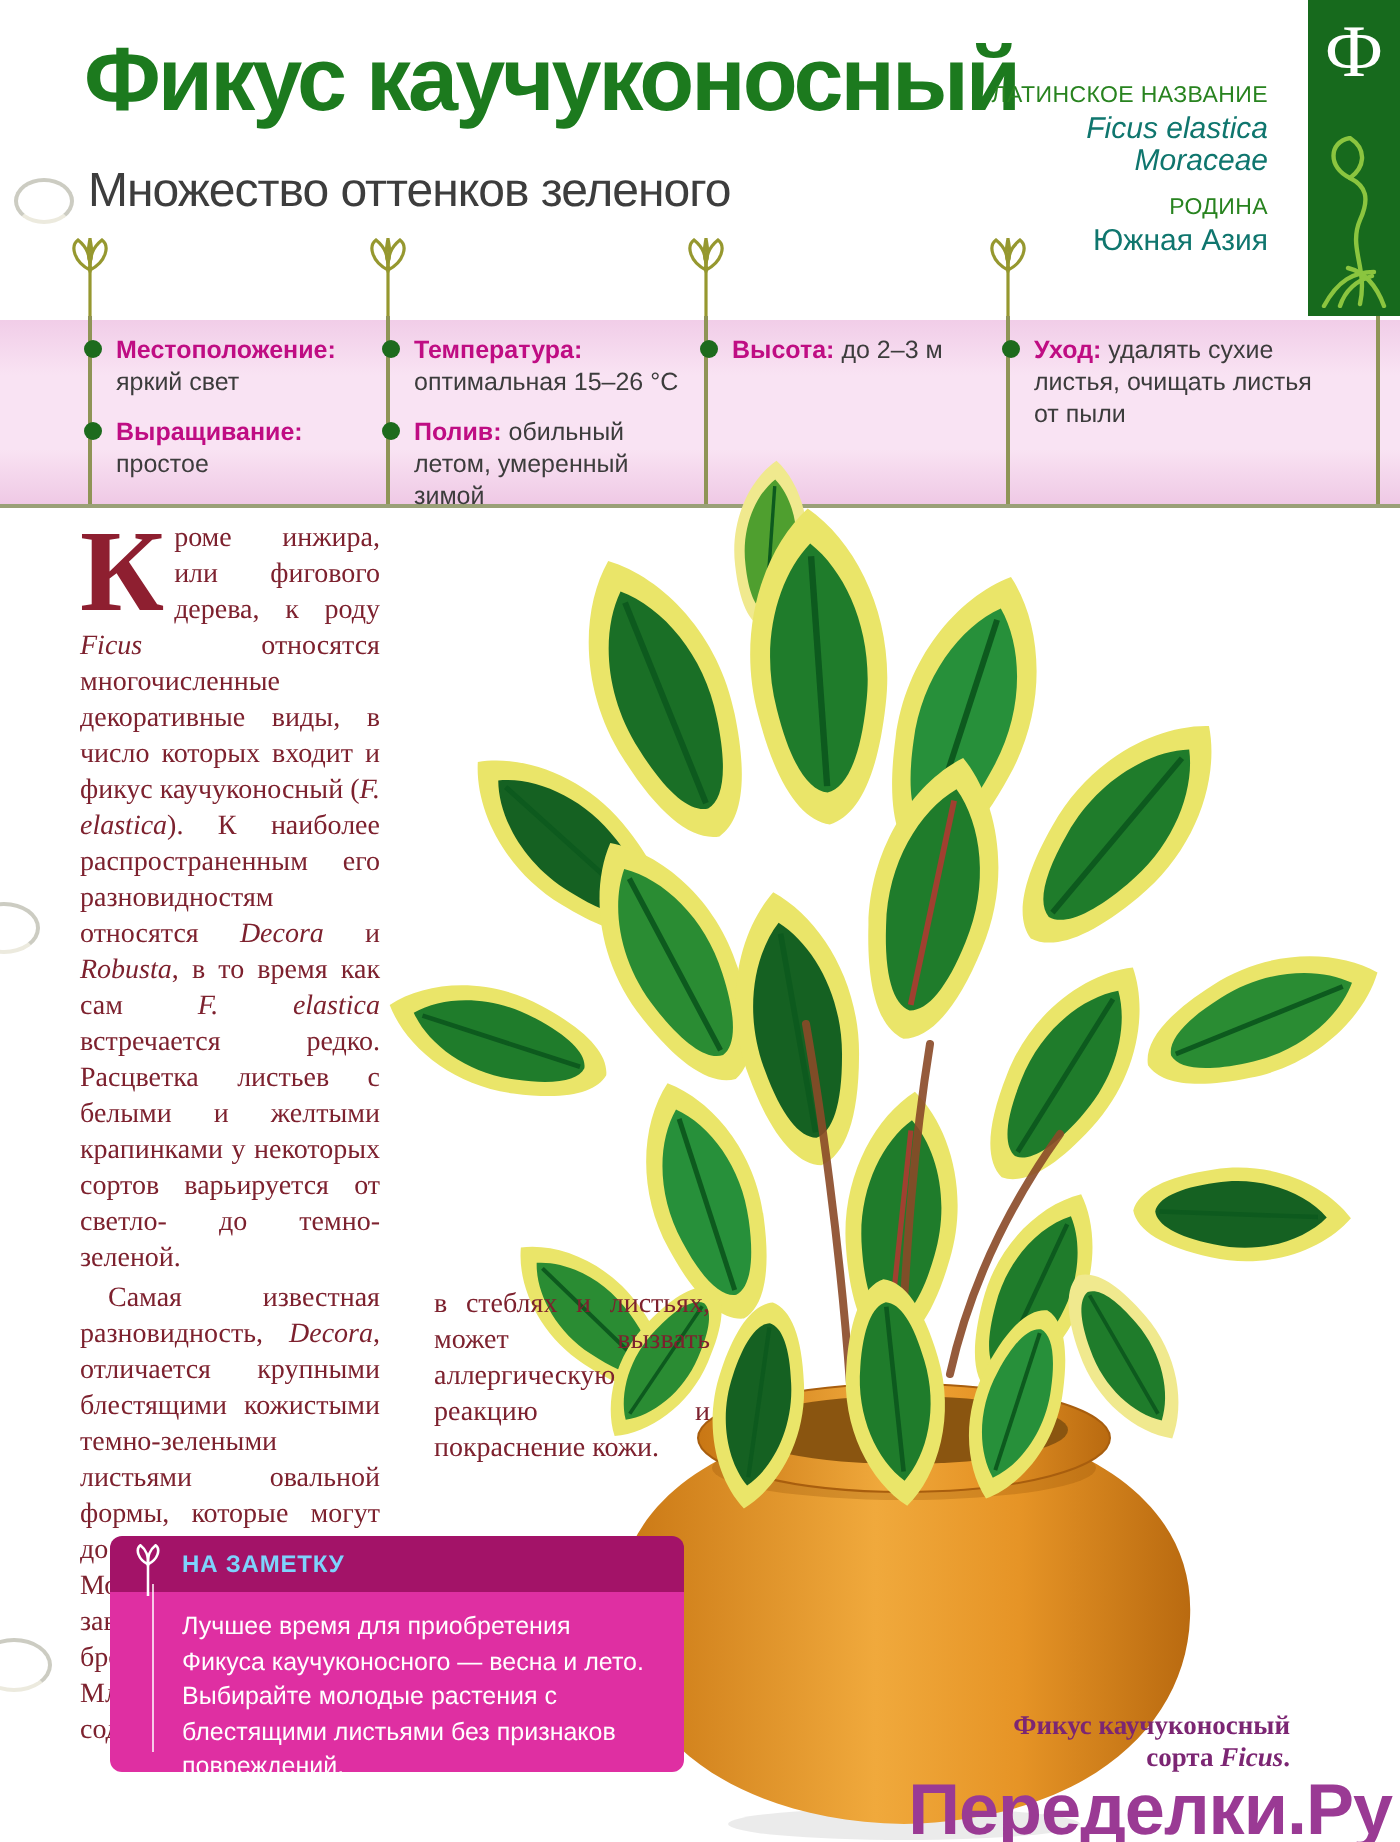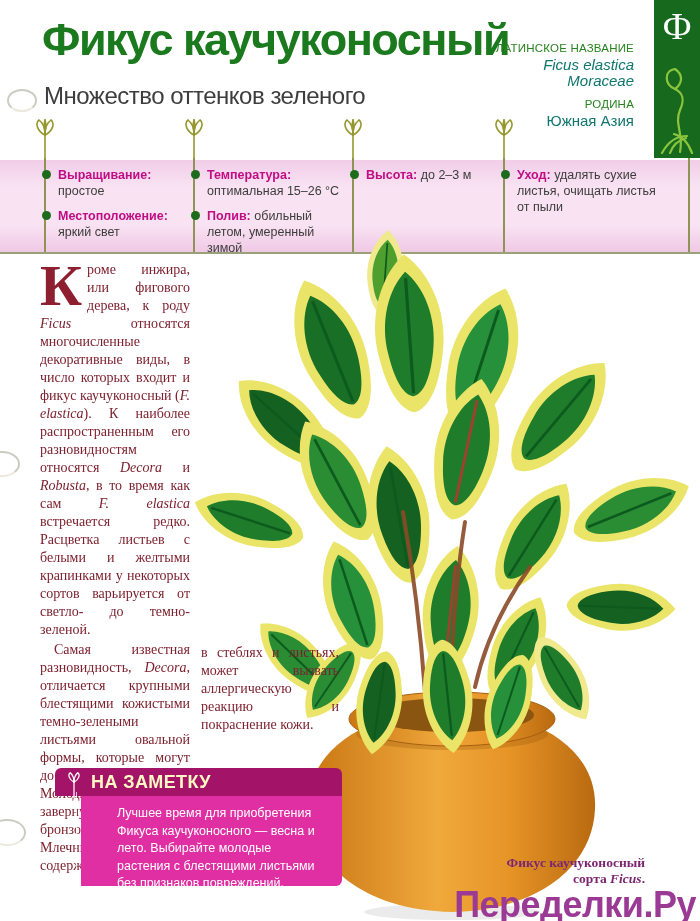--- a/index.html
+++ b/index.html
@@ -43,29 +43,29 @@
   .care-item{position:relative;margin-bottom:9px;}
   .bullet{position:absolute;left:-16px;top:3px;width:9px;height:9px;border-radius:50%;background:#1d6b1d;}
   .care-label{font-weight:bold;color:#bf0d83;}
 
   
   .serif{font-family:"Liberation Serif",serif;}
   .article-col1{position:absolute;left:40px;top:261px;width:150px;font-size:14px;line-height:18px;color:#7d212e;text-align:justify;z-index:1;}
   .article-col1 p{margin:0;}
   .p2{text-indent:14px;margin-top:2px !important;}
   .drop-cap{float:left;font-size:58px;line-height:46px;padding:2px 5px 0 0;color:#8e1f30;font-weight:bold;}
-  .article-col2{position:absolute;left:201px;top:644px;width:138px;font-size:14px;line-height:18px;color:#7d212e;text-align:justify;z-index:3;}
+  .article-col2{position:absolute;left:217px;top:644px;width:138px;font-size:14px;line-height:18px;color:#7d212e;text-align:justify;z-index:3;}
 
   
   .plant{position:absolute;left:185px;top:222px;width:505px;height:699px;z-index:2;}
 
   
   .note{position:absolute;left:55px;top:768px;width:287px;height:118px;border-radius:6px;overflow:hidden;z-index:4;}
-  .note-header{height:28px;background:#a31368;color:#fef9c3;font-weight:bold;font-size:18px;line-height:28px;padding-left:36px;letter-spacing:.4px;position:relative;}
-  .note-body{height:90px;background:#df2fa2;color:#fff;font-size:12.5px;line-height:17.5px;padding:9px 18px 0 36px;box-sizing:border-box;margin-left:26px;}
+  .note-header{height:28px;background:#a31368;color:#7dd3fc;font-weight:bold;font-size:12px;line-height:28px;padding-left:36px;letter-spacing:.4px;position:relative;}
+  .note-body{height:90px;background:#df2fa2;color:#fff;font-size:12.5px;line-height:17.5px;padding:9px 18px 0 36px;box-sizing:border-box;}
   .note-vline{position:absolute;left:21px;top:24px;height:84px;width:1px;background:rgba(255,255,255,.75);z-index:2;}
   .note-sprout{position:absolute;left:9px;top:4px;}
 
   
   .caption{position:absolute;left:440px;top:855px;width:205px;text-align:right;font-weight:bold;font-size:13.5px;line-height:16px;color:#7c2673;z-index:4;}
   .watermark{position:absolute;right:4px;top:884px;font-size:36px;font-weight:bold;color:#9a3a94;letter-spacing:-0.5px;z-index:5;white-space:nowrap;}
 </style>
 </head>
 <body>
 
@@ -135,27 +135,27 @@
   <div class="band"></div>
   <div class="band-line" style="left:44px"></div>
   <div class="band-line" style="left:193px"></div>
   <div class="band-line" style="left:352px"></div>
   <div class="band-line" style="left:503px"></div>
   <div class="band-line" style="left:688px"></div>
 
   <div class="care-col" style="left:58px">
     <div class="care-item">
       <span class="bullet"></span>
+      <span class="care-label">Местоположение:</span>
+      <span class="care-value">яркий свет</span>
+    </div>
+    <div class="care-item">
+      <span class="bullet"></span>
       <span class="care-label">Выращивание:</span>
       <span class="care-value">простое</span>
-    </div>
-    <div class="care-item">
-      <span class="bullet"></span>
-      <span class="care-label">Местоположение:</span>
-      <span class="care-value">яркий свет</span>
     </div>
   </div>
 
   <div class="care-col" style="left:207px">
     <div class="care-item">
       <span class="bullet"></span>
       <span class="care-label">Температура:</span>
       <span class="care-value">оптимальная 15–26 °C</span>
     </div>
     <div class="care-item">

